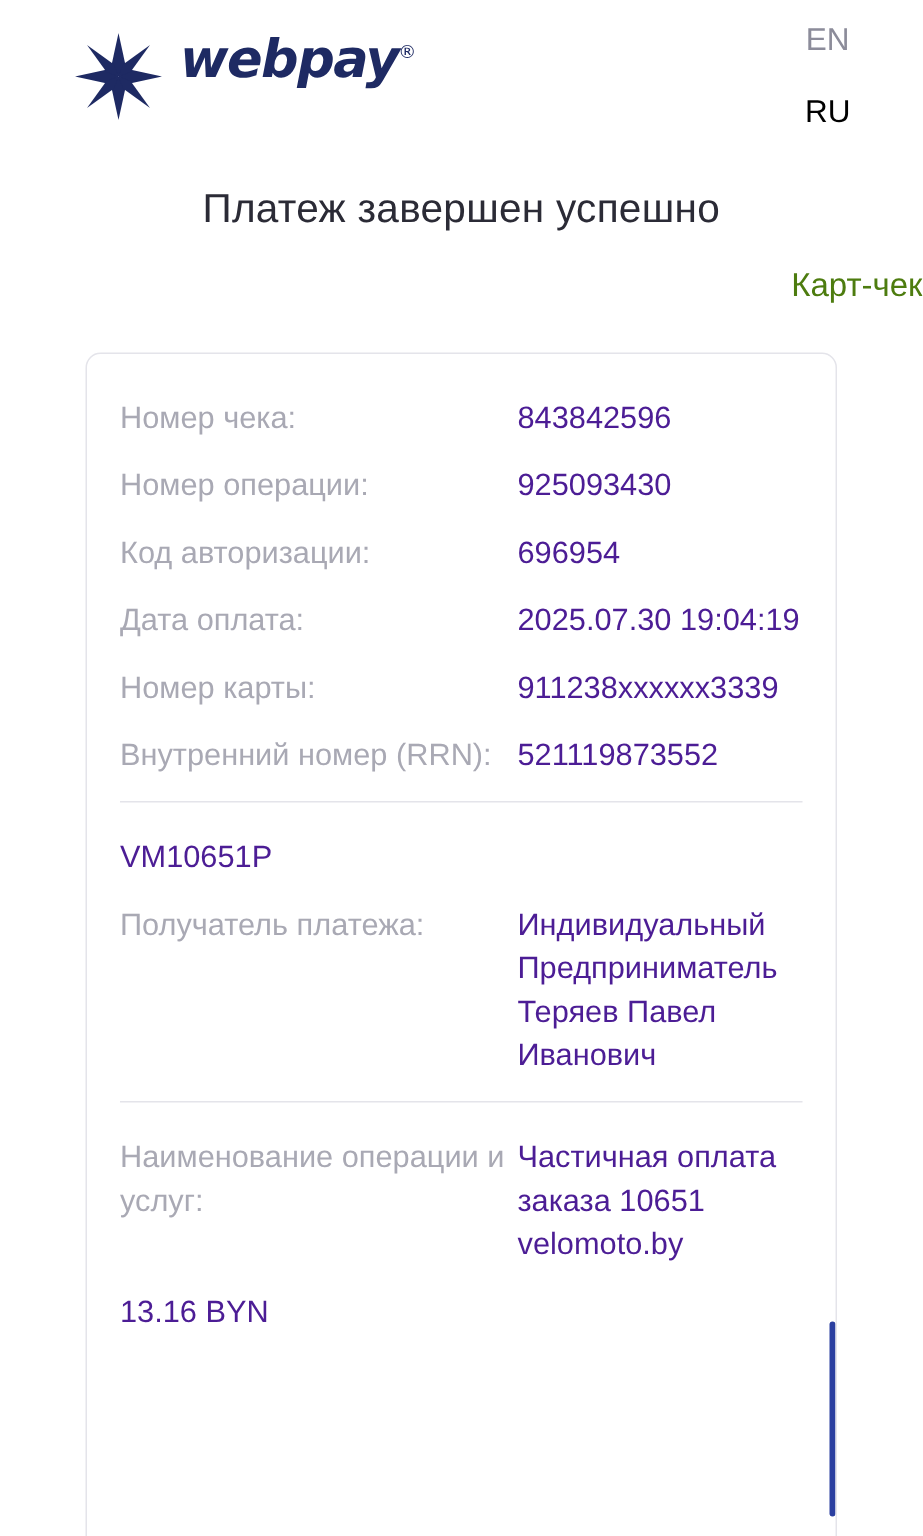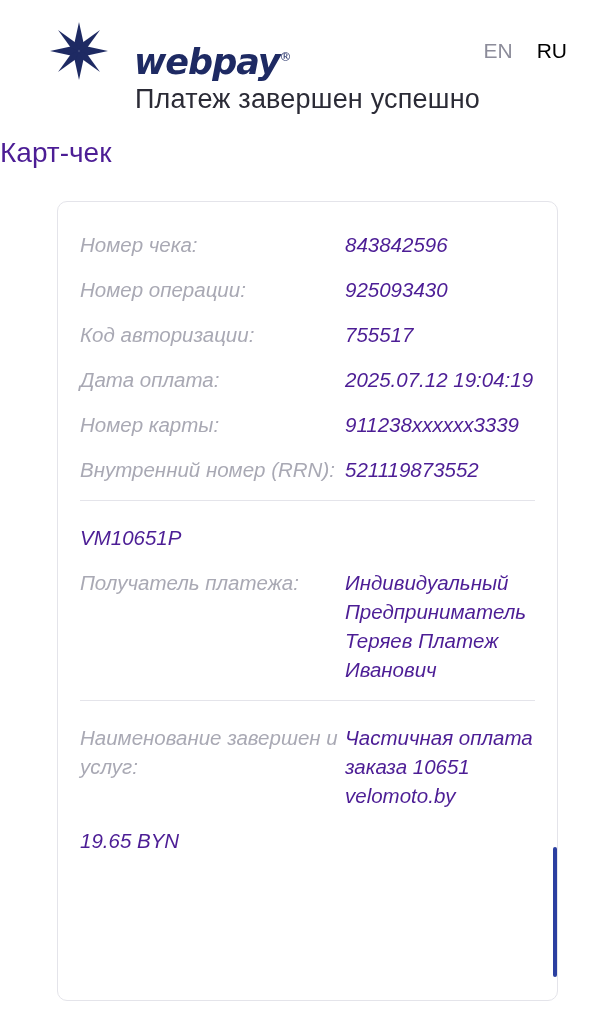--- a/index.html
+++ b/index.html
@@ -21,22 +21,22 @@
 
   
   .header {
     display: flex;
     align-items: center;
     padding: 18px 24px 0 48px;
     height: 84px;
   }
   .logo {
     display: flex;
-    align-items: flex-end;
-    gap: 24px;
+    align-items: flex-start;
+    gap: 10px;
   }
   .logo-star {
     width: 62px;
     height: 62px;
     flex: 0 0 62px;
   }
   .logo-text {
     font-size: 35px;
     font-weight: bold;
     color: #1e2a63;
@@ -51,50 +51,52 @@
     font-style: normal;
     font-weight: normal;
   }
   .lang {
     margin-left: auto;
     display: flex;
     align-items: center;
     gap: 24px;
     padding-right: 24px;
     font-size: 21px;
+    flex-direction: column;
   }
   .lang-en { color: #8c8c9a; }
   .lang-ru { color: #000000; }
 
   
   .title {
     text-align: center;
     font-size: 27px;
     color: #2b2b36;
+    margin-top: 40px;
     letter-spacing: 0.2px;
   }
   .subtitle {
-    text-align: left;
-    font-size: 28px;
-    color: #4c1d95;
+    text-align: right;
+    font-size: 22px;
+    color: #4d7c0f;
     margin-top: 22px;
   }
 
   
   .card {
     margin: 32px 57px 0 57px;
     border: 1px solid #e4e4ea;
     border-radius: 10px;
     padding: 28px 22px 0 22px;
     height: 800px;
     overflow: hidden;
     position: relative;
     background: #fff;
   }
-  .rows { width: 100%; font-style: italic; }
+  .rows { width: 100%; }
   .row {
     display: flex;
     align-items: flex-start;
     margin-bottom: 16px;
   }
   .label {
     width: 265px;
     flex: 0 0 265px;
     color: #a9a9b4;
     font-size: 20.5px;
@@ -166,56 +168,56 @@
       <div class="row">
         <div class="label">Номер чека:</div>
         <div class="value">843842596</div>
       </div>
       <div class="row">
         <div class="label">Номер операции:</div>
         <div class="value">925093430</div>
       </div>
       <div class="row">
         <div class="label">Код авторизации:</div>
-        <div class="value">755517</div>
+        <div class="value">696954</div>
       </div>
       <div class="row">
         <div class="label">Дата оплата:</div>
-        <div class="value">2025.07.12 19:04:19</div>
+        <div class="value">2025.07.30 19:04:19</div>
       </div>
       <div class="row">
         <div class="label">Номер карты:</div>
         <div class="value">911238xxxxxx3339</div>
       </div>
       <div class="row">
         <div class="label">Внутренний номер (RRN):</div>
         <div class="value">521119873552</div>
       </div>
     </div>
 
     <div class="divider"></div>
 
     <div class="rows">
       <div class="row">
         <div class="value">VM10651P</div>
       </div>
       <div class="row">
         <div class="label">Получатель платежа:</div>
-        <div class="value">Индивидуальный Предприниматель Теряев Платеж Иванович</div>
+        <div class="value">Индивидуальный Предприниматель Теряев Павел Иванович</div>
       </div>
     </div>
 
     <div class="divider"></div>
 
     <div class="rows">
       <div class="row">
-        <div class="label wide-label">Наименование завершен и услуг:</div>
+        <div class="label wide-label">Наименование операции и услуг:</div>
         <div class="value">Частичная оплата заказа 10651 velomoto.by</div>
       </div>
       <div class="row">
-        <div class="value">19.65 BYN</div>
+        <div class="value">13.16 BYN</div>
       </div>
     </div>
 
     <div class="scrollbar"></div>
   </div>
 
 </div>
 
 </body></html>

